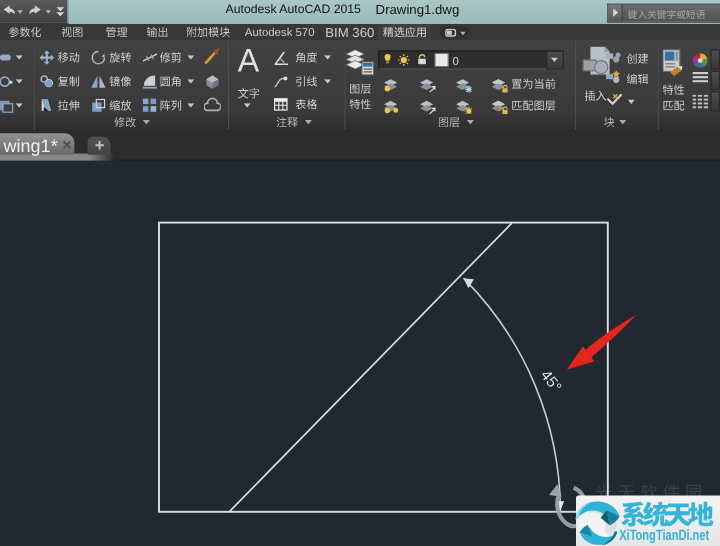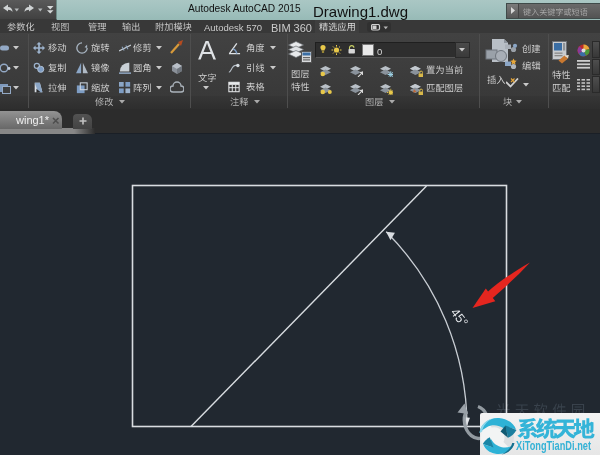--- a/index.html
+++ b/index.html
@@ -9,21 +9,21 @@
     <div class="abs" style="left:0;top:0;width:600px;height:20px;background:linear-gradient(#aac7c4,#9fc0bd 60%,#97bab6)"></div>
     <div class="abs" style="left:0;top:0;width:57px;height:20px;background:linear-gradient(#5a5a5a,#414141);border-right:1px solid #6e8a87;border-bottom:1px solid #393939"></div>
     <svg class="abs" style="left:0;top:0" width="57" height="20" viewBox="0 0 57 20">
 <path d="M3 8 L8 4.5 L8 7 C11 7 12.5 9 12.5 12 C11.5 10.5 10 9.8 8 9.8 L8 11.5 Z" fill="#cfd3d4"></path>
 <path d="M14.5 8.5 l4.5 0 l-2.25 3 z" fill="#b4b8b9"></path>
 <path d="M34 8 L29 4.5 L29 7 C26 7 24.5 9 24.5 12 C25.5 10.5 27 9.8 29 9.8 L29 11.5 Z" fill="#cfd3d4"></path>
 <path d="M38 8.5 l4.5 0 l-2.25 3 z" fill="#b4b8b9"></path>
 <path d="M47 6 l6.5 0 l-3.25 3.4 z M47 10.2 l6.5 0 l-3.25 3.4 z" fill="#d5d8d9"></path>
 </svg>
     <div class="abs" style="left:188px;top:3px;width:260px;font-size:10.2px;color:#111;letter-spacing:0">Autodesk AutoCAD 2015</div>
-    <div class="abs" style="left:313px;top:3px;font-size:15px;color:#111">Drawing1.dwg</div>
+    <div class="abs" style="left:313px;top:3px;font-size:11px;color:#111">Drawing1.dwg</div>
     <div class="abs" style="left:506px;top:3px;width:94px;height:16px;background:linear-gradient(#6a6a6a,#535353);border:1px solid #3f4a49;border-right:none"></div>
     <div class="abs" style="left:507px;top:4px;width:12px;height:14px;background:linear-gradient(#7b7b7b,#575757);border-right:1px solid #444"></div>
     <svg class="abs" style="left:509px;top:7px" width="8" height="8">
       <path d="M2 0 L6 3.5 L2 7 Z" fill="#d8d8d8"></path>
     </svg>
     <svg style="position:absolute;left:523px;top:6.9px;overflow:visible" width="67" height="11" viewBox="0 -8.1 67 11">
       <path d="M0.4 -2.8V-2.3H1.3V-0.7C1.3 -0.3 1.1 -0.0 0.9 0.1C1.0 0.2 1.2 0.4 1.3 0.6C1.4 0.4 1.6 0.3 2.8 -0.6C2.8 -0.7 2.7 -0.9 2.6 -1.1L1.9 -0.6V-2.3H2.8V-2.8H1.9V-3.9H2.7V-4.4H0.7C0.9 -4.7 1.1 -5.0 1.3 -5.3H2.7V-5.9H1.5C1.6 -6.2 1.7 -6.4 1.8 -6.7L1.3 -6.8C1.0 -6.0 0.7 -5.2 0.2 -4.7C0.3 -4.6 0.5 -4.3 0.6 -4.2L0.7 -4.4V-3.9H1.3V-2.8ZM4.7 -6.2V-5.7H5.6V-5.1H4.5V-4.6H5.6V-3.9H4.7V-3.5H5.6V-2.9H4.7V-2.4H5.6V-1.7H4.5V-1.3H5.6V-0.3H6.1V-1.3H7.6V-1.7H6.1V-2.4H7.5V-2.9H6.1V-3.5H7.3V-4.6H7.8V-5.1H7.3V-6.2H6.1V-6.8H5.6V-6.2ZM6.1 -4.6H6.9V-3.9H6.1ZM6.1 -5.1V-5.7H6.9V-5.1ZM3.0 -3.3C3.0 -3.3 3.0 -3.4 3.1 -3.4H4.0C3.9 -2.8 3.8 -2.2 3.6 -1.7C3.5 -2.0 3.4 -2.3 3.3 -2.7L2.9 -2.5C3.0 -2.0 3.2 -1.5 3.4 -1.1C3.2 -0.5 2.8 -0.0 2.3 0.3C2.4 0.4 2.6 0.6 2.6 0.7C3.1 0.4 3.5 -0.0 3.8 -0.6C4.5 0.3 5.5 0.5 6.6 0.5H7.6C7.7 0.4 7.7 0.1 7.8 0.0C7.5 0.0 6.8 0.0 6.6 0.0C5.6 0.0 4.6 -0.2 4.0 -1.1C4.2 -1.9 4.4 -2.8 4.5 -3.9L4.2 -4.0L4.1 -4.0H3.6C3.9 -4.6 4.3 -5.4 4.5 -6.2L4.2 -6.4L4.0 -6.3H2.9V-5.8H3.8C3.6 -5.1 3.3 -4.4 3.2 -4.2C3.0 -4.0 2.9 -3.8 2.7 -3.7C2.8 -3.6 2.9 -3.4 3.0 -3.3Z M10.5 -6.1C11.0 -5.7 11.4 -5.3 11.8 -4.8C11.3 -2.5 10.3 -0.8 8.4 0.1C8.6 0.2 8.9 0.5 9.0 0.6C10.6 -0.4 11.7 -1.9 12.3 -4.0C13.2 -2.3 13.8 -0.5 15.6 0.6C15.6 0.4 15.8 0.0 15.9 -0.1C13.2 -1.7 13.5 -4.8 10.9 -6.6Z M18.0 -6.5C18.3 -6.0 18.7 -5.5 18.8 -5.1H17.2V-4.5H19.9V-3.5C19.9 -3.3 19.9 -3.2 19.9 -3.0H16.8V-2.4H19.8C19.5 -1.6 18.8 -0.6 16.6 0.1C16.8 0.2 17.0 0.5 17.0 0.6C19.1 -0.1 20.0 -1.0 20.4 -2.0C21.1 -0.7 22.1 0.2 23.5 0.6C23.6 0.4 23.8 0.1 24.0 0.0C22.5 -0.4 21.4 -1.2 20.8 -2.4H23.8V-3.0H20.6L20.6 -3.5V-4.5H23.3V-5.1H21.7C22.0 -5.5 22.3 -6.1 22.6 -6.6L22.0 -6.8C21.8 -6.3 21.4 -5.6 21.1 -5.1H18.8L19.4 -5.4C19.2 -5.8 18.9 -6.3 18.5 -6.7Z M24.7 -2.8V-2.3H25.6V-0.7C25.6 -0.3 25.4 -0.0 25.2 0.1C25.3 0.2 25.5 0.4 25.6 0.6C25.7 0.4 25.9 0.3 27.1 -0.6C27.1 -0.7 27.0 -0.9 26.9 -1.1L26.2 -0.6V-2.3H27.1V-2.8H26.2V-3.9H27.0V-4.4H25.0C25.2 -4.7 25.4 -5.0 25.6 -5.3H27.0V-5.9H25.8C25.9 -6.2 26.0 -6.4 26.1 -6.7L25.6 -6.8C25.3 -6.0 25.0 -5.2 24.5 -4.7C24.6 -4.6 24.8 -4.3 24.9 -4.2L25.0 -4.4V-3.9H25.6V-2.8ZM29.0 -6.2V-5.7H29.9V-5.1H28.8V-4.6H29.9V-3.9H29.0V-3.5H29.9V-2.9H29.0V-2.4H29.9V-1.7H28.8V-1.3H29.9V-0.3H30.4V-1.3H31.9V-1.7H30.4V-2.4H31.8V-2.9H30.4V-3.5H31.6V-4.6H32.1V-5.1H31.6V-6.2H30.4V-6.8H29.9V-6.2ZM30.4 -4.6H31.2V-3.9H30.4ZM30.4 -5.1V-5.7H31.2V-5.1ZM27.3 -3.3C27.3 -3.3 27.3 -3.4 27.4 -3.4H28.3C28.2 -2.8 28.1 -2.2 27.9 -1.7C27.8 -2.0 27.7 -2.3 27.6 -2.7L27.2 -2.5C27.3 -2.0 27.5 -1.5 27.7 -1.1C27.5 -0.5 27.1 -0.0 26.6 0.3C26.7 0.4 26.9 0.6 26.9 0.7C27.4 0.4 27.8 -0.0 28.1 -0.6C28.8 0.3 29.8 0.5 30.9 0.5H31.9C32.0 0.4 32.0 0.1 32.1 0.0C31.8 0.0 31.1 0.0 30.9 0.0C29.9 0.0 28.9 -0.2 28.3 -1.1C28.5 -1.9 28.7 -2.8 28.8 -3.9L28.5 -4.0L28.4 -4.0H27.9C28.2 -4.6 28.6 -5.4 28.8 -6.2L28.5 -6.4L28.3 -6.3H27.2V-5.8H28.1C27.9 -5.1 27.6 -4.4 27.5 -4.2C27.3 -4.0 27.2 -3.8 27.0 -3.7C27.1 -3.6 27.2 -3.4 27.3 -3.3Z M36.1 -2.9V-2.4H33.0V-1.8H36.1V-0.1C36.1 0.0 36.1 0.0 35.9 0.0C35.8 0.0 35.3 0.0 34.7 0.0C34.8 0.2 34.9 0.5 35.0 0.6C35.7 0.6 36.1 0.6 36.4 0.5C36.7 0.4 36.8 0.3 36.8 -0.1V-1.8H39.9V-2.4H36.8V-2.7C37.5 -3.1 38.2 -3.7 38.7 -4.2L38.3 -4.5L38.2 -4.5H34.3V-3.9H37.5C37.1 -3.5 36.6 -3.2 36.1 -2.9ZM35.8 -6.7C36.0 -6.5 36.1 -6.2 36.2 -6.0H33.0V-4.3H33.6V-5.4H39.2V-4.3H39.9V-6.0H37.0C36.8 -6.2 36.6 -6.6 36.4 -6.9Z M46.1 -6.4C46.6 -6.2 47.2 -5.8 47.5 -5.5L47.9 -5.9C47.6 -6.2 47.0 -6.6 46.5 -6.8ZM41.0 -0.5 41.1 0.1C42.1 -0.1 43.4 -0.4 44.6 -0.7L44.6 -1.3C43.3 -1.0 41.9 -0.7 41.0 -0.5ZM42.1 -3.7H43.7V-2.3H42.1ZM41.5 -4.2V-1.7H44.3V-4.2ZM41.1 -5.5V-4.9H45.0C45.1 -3.6 45.3 -2.4 45.6 -1.4C45.1 -0.8 44.4 -0.2 43.7 0.2C43.8 0.3 44.0 0.5 44.1 0.6C44.8 0.3 45.4 -0.2 45.9 -0.8C46.2 0.1 46.7 0.7 47.3 0.7C48.0 0.7 48.2 0.3 48.3 -1.1C48.1 -1.2 47.9 -1.3 47.8 -1.5C47.7 -0.4 47.6 0.0 47.4 0.0C47.0 0.0 46.6 -0.5 46.3 -1.3C46.9 -2.1 47.4 -3.1 47.8 -4.2L47.2 -4.3C46.9 -3.5 46.5 -2.7 46.1 -2.1C45.9 -2.9 45.8 -3.8 45.7 -4.9H48.1V-5.5H45.6C45.6 -5.9 45.6 -6.4 45.6 -6.8H45.0C45.0 -6.4 45.0 -5.9 45.0 -5.5Z M52.2 -6.4V-5.9H56.3V-6.4ZM52.7 -2.0C52.9 -1.5 53.2 -0.8 53.2 -0.3L53.8 -0.5C53.7 -0.9 53.5 -1.6 53.2 -2.1ZM53.0 -4.5H55.4V-3.0H53.0ZM52.5 -5.0V-2.5H56.0V-5.0ZM55.1 -2.2C55.0 -1.6 54.7 -0.7 54.4 -0.2H51.9V0.4H56.4V-0.2H55.0C55.2 -0.7 55.5 -1.4 55.8 -2.0ZM49.7 -6.8C49.5 -5.8 49.3 -4.9 48.9 -4.2C49.1 -4.1 49.3 -4.0 49.4 -3.9C49.6 -4.2 49.8 -4.7 49.9 -5.2H50.3V-3.9L50.3 -3.6H48.9V-3.0H50.3C50.2 -2.0 49.9 -0.8 48.9 0.1C49.0 0.2 49.2 0.4 49.3 0.5C50.0 -0.1 50.4 -0.9 50.7 -1.7C51.0 -1.3 51.4 -0.7 51.6 -0.3L52.0 -0.8C51.8 -1.1 51.1 -2.0 50.8 -2.4C50.8 -2.6 50.9 -2.8 50.9 -3.0H52.0V-3.6H50.9L50.9 -3.9V-5.2H51.9V-5.7H50.0C50.1 -6.0 50.2 -6.4 50.2 -6.7Z M57.5 -6.2C57.9 -5.8 58.5 -5.3 58.7 -4.9L59.1 -5.4C58.9 -5.7 58.3 -6.2 57.9 -6.6ZM59.9 -5.1V-4.5H60.9C60.8 -4.1 60.7 -3.7 60.6 -3.4H59.3V-2.9H64.5V-3.4H63.5C63.6 -3.9 63.6 -4.5 63.7 -5.0L63.2 -5.1L63.1 -5.1H61.6L61.8 -6.0H64.2V-6.5H59.6V-6.0H61.2L61.0 -5.1ZM61.3 -3.4 61.5 -4.5H63.0C63.0 -4.2 63.0 -3.8 62.9 -3.4ZM60.0 -2.2V0.6H60.5V0.3H63.3V0.6H63.9V-2.2ZM60.5 -0.2V-1.7H63.3V-0.2ZM58.2 0.4C58.3 0.3 58.5 0.1 59.9 -0.9C59.8 -1.0 59.8 -1.2 59.7 -1.4L58.8 -0.7V-4.3H57.1V-3.7H58.2V-0.7C58.2 -0.4 58.0 -0.2 57.9 -0.1C58.0 -0.0 58.2 0.3 58.2 0.4Z" fill="#a9a9a9"></path>
     </svg>
     <div class="abs" style="left:0;top:20px;width:600px;height:13px;background:#383838"></div>
     <svg style="position:absolute;left:7px;top:21.3px;overflow:visible" width="30" height="12" viewBox="0 -9.2 30 12">
@@ -398,21 +398,21 @@
         <rect x="3" y="0" width="1.5" height="12"></rect>
         <rect x="8" y="0" width="1.5" height="12"></rect>
       </g>
     </svg>
     <div class="abs" style="left:592px;top:41px;width:8px;height:17px;background:linear-gradient(#4e4e4e,#383838);border:1px solid #2a2a2a"></div>
     <div class="abs" style="left:592px;top:59px;width:8px;height:16px;background:linear-gradient(#4e4e4e,#383838);border:1px solid #2a2a2a"></div>
     <div class="abs" style="left:592px;top:76px;width:8px;height:17px;background:linear-gradient(#4e4e4e,#383838);border:1px solid #2a2a2a"></div>
     <div class="abs" style="left:0;top:109px;width:600px;height:25px;background:#2c2c2c;border-bottom:1px solid #1a1f26"></div>
     <div class="abs" style="left:0;top:128px;width:95px;height:6px;background:linear-gradient(90deg,#878787 78%,#2c2c2c)"></div>
     <div class="abs" style="left:0;top:111px;width:62px;height:18px;background:linear-gradient(#939393,#686868);border-radius:0 8px 0 0"></div>
-    <div class="abs" style="left:16px;top:114px;font-size:11px;color:#efefef">wing1*</div>
+    <div class="abs" style="left:3px;top:114px;font-size:15px;color:#efefef">wing1*</div>
     <svg class="abs" style="left:52px;top:117px" width="8" height="8">
       <path d="M1 1 L6.5 6.5 M6.5 1 L1 6.5" stroke="#4e4e4e" stroke-width="1.5"></path>
     </svg>
     <div class="abs" style="left:73px;top:114px;width:19px;height:15px;background:linear-gradient(#525252,#434343);border-radius:4px 6px 0 0"></div>
     <svg class="abs" style="left:79px;top:117px" width="8" height="8">
       <path d="M4 0.5 V7.5 M0.5 4 H7.5" stroke="#c2c2c2" stroke-width="1.6"></path>
     </svg>
     <div class="abs" style="left:0;top:134px;width:600px;height:321px;background:#212830"></div>
     <svg style="position:absolute;left:496px;top:400.5px;overflow:visible" width="96" height="19" viewBox="0 -14.5 96 19">
       <path d="M2.0 -11.1C2.7 -10.0 3.5 -8.4 3.7 -7.5L4.8 -7.9C4.5 -8.9 3.7 -10.4 3.0 -11.5ZM11.5 -11.6C11.1 -10.5 10.3 -8.9 9.7 -7.9L10.6 -7.5C11.3 -8.5 12.0 -10.0 12.7 -11.2ZM6.7 -12.2V-6.6H0.8V-5.6H4.7C4.4 -2.9 3.9 -0.8 0.5 0.2C0.7 0.4 1.1 0.9 1.2 1.2C4.8 -0.0 5.6 -2.4 5.8 -5.6H8.5V-0.5C8.5 0.8 8.9 1.1 10.2 1.1C10.4 1.1 12.0 1.1 12.3 1.1C13.5 1.1 13.8 0.5 13.9 -1.9C13.6 -2.0 13.2 -2.1 12.9 -2.3C12.8 -0.2 12.8 0.1 12.2 0.1C11.8 0.1 10.6 0.1 10.3 0.1C9.7 0.1 9.6 0.0 9.6 -0.5V-5.6H13.7V-6.6H7.8V-12.2Z M19.7 -6.6V-5.5H25.0C24.5 -3.5 23.1 -1.3 19.3 0.2C19.5 0.4 19.9 0.9 20.0 1.1C23.7 -0.4 25.3 -2.5 26.0 -4.7C27.1 -1.8 29.1 0.2 32.0 1.1C32.1 0.8 32.5 0.4 32.7 0.1C29.8 -0.7 27.8 -2.7 26.7 -5.5H32.3V-6.6H26.4C26.4 -7.2 26.4 -7.7 26.4 -8.2V-10.0H31.7V-11.1H20.2V-10.0H25.3V-8.2C25.3 -7.7 25.3 -7.2 25.2 -6.6Z M46.0 -12.2C45.7 -9.9 45.1 -7.8 44.1 -6.4C44.3 -6.3 44.8 -6.0 45.0 -5.8C45.6 -6.7 46.0 -7.7 46.4 -9.0H50.1C49.9 -7.9 49.7 -6.9 49.4 -6.1L50.3 -5.9C50.7 -6.9 51.0 -8.4 51.3 -9.8L50.6 -10.0L50.5 -10.0H46.6C46.8 -10.6 46.9 -11.3 47.0 -12.0ZM47.0 -7.6V-6.9C47.0 -4.9 46.8 -1.9 43.7 0.4C44.0 0.6 44.4 0.9 44.5 1.2C46.3 -0.2 47.2 -1.8 47.7 -3.3C48.3 -1.3 49.2 0.3 50.7 1.1C50.8 0.9 51.2 0.5 51.4 0.3C49.6 -0.7 48.6 -3.0 48.0 -5.6C48.1 -6.0 48.1 -6.5 48.1 -6.9V-7.6ZM38.8 -4.8C38.9 -4.9 39.3 -5.0 39.9 -5.0H41.4V-2.9L38.0 -2.4L38.2 -1.3L41.4 -1.8V1.1H42.4V-2.0L44.4 -2.3L44.3 -3.3L42.4 -3.1V-5.0H44.2V-6.0H42.4V-8.2H41.4V-6.0H39.8C40.3 -7.0 40.8 -8.2 41.2 -9.4H44.3V-10.5H41.6C41.7 -10.9 41.9 -11.4 42.0 -11.9L40.9 -12.2C40.8 -11.6 40.6 -11.0 40.5 -10.5H38.1V-9.4H40.2C39.8 -8.3 39.4 -7.3 39.2 -6.9C38.9 -6.3 38.7 -5.8 38.4 -5.8C38.5 -5.5 38.7 -5.0 38.8 -4.8Z M60.7 -4.9V-3.9H64.9V1.2H65.9V-3.9H69.9V-4.9H65.9V-8.1H69.3V-9.2H65.9V-12.0H64.9V-9.2H62.9C63.1 -9.9 63.3 -10.6 63.4 -11.2L62.4 -11.5C62.0 -9.6 61.4 -7.7 60.6 -6.5C60.8 -6.4 61.3 -6.1 61.5 -5.9C61.9 -6.5 62.3 -7.3 62.6 -8.1H64.9V-4.9ZM60.0 -12.1C59.2 -9.9 57.9 -7.8 56.6 -6.3C56.8 -6.1 57.1 -5.5 57.2 -5.3C57.7 -5.8 58.1 -6.3 58.5 -7.0V1.1H59.6V-8.7C60.1 -9.7 60.6 -10.7 61.0 -11.8Z M78.6 -9.0V-8.1H85.5V-9.0ZM77.7 -6.5V-5.6H80.0C79.9 -3.6 79.4 -2.4 77.4 -1.7C77.6 -1.6 77.9 -1.2 78.0 -0.9C80.3 -1.7 80.8 -3.2 81.0 -5.6H82.7V-2.6C82.7 -1.7 82.9 -1.4 83.9 -1.4C84.1 -1.4 85.1 -1.4 85.4 -1.4C86.2 -1.4 86.4 -1.8 86.5 -3.3C86.2 -3.4 85.9 -3.6 85.7 -3.7C85.6 -2.4 85.6 -2.3 85.2 -2.3C85.0 -2.3 84.2 -2.3 84.1 -2.3C83.7 -2.3 83.6 -2.3 83.6 -2.7V-5.6H86.4V-6.5ZM76.0 -11.5V1.2H77.1V0.5H87.0V1.2H88.1V-11.5ZM77.1 -0.5V-10.5H87.0V-0.5Z" fill="#39424c"></path>

